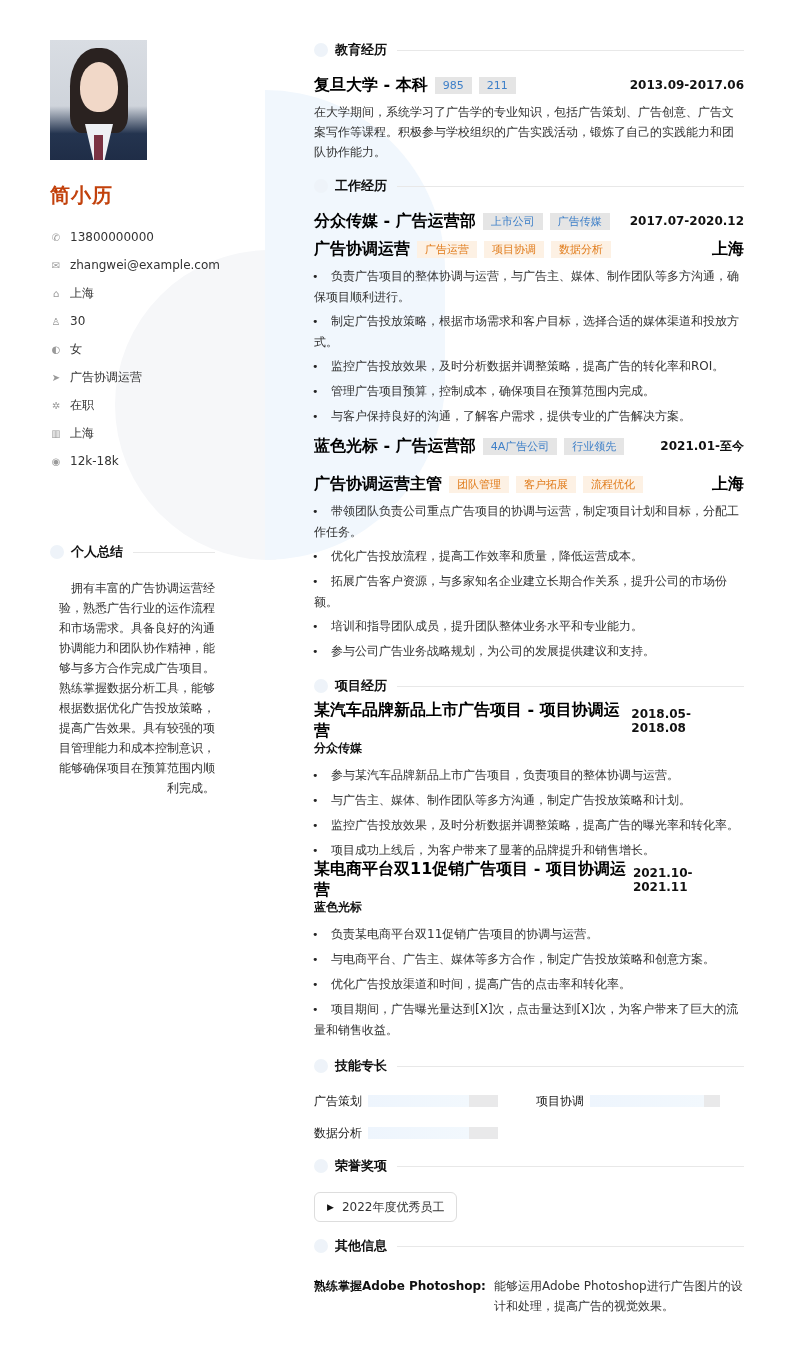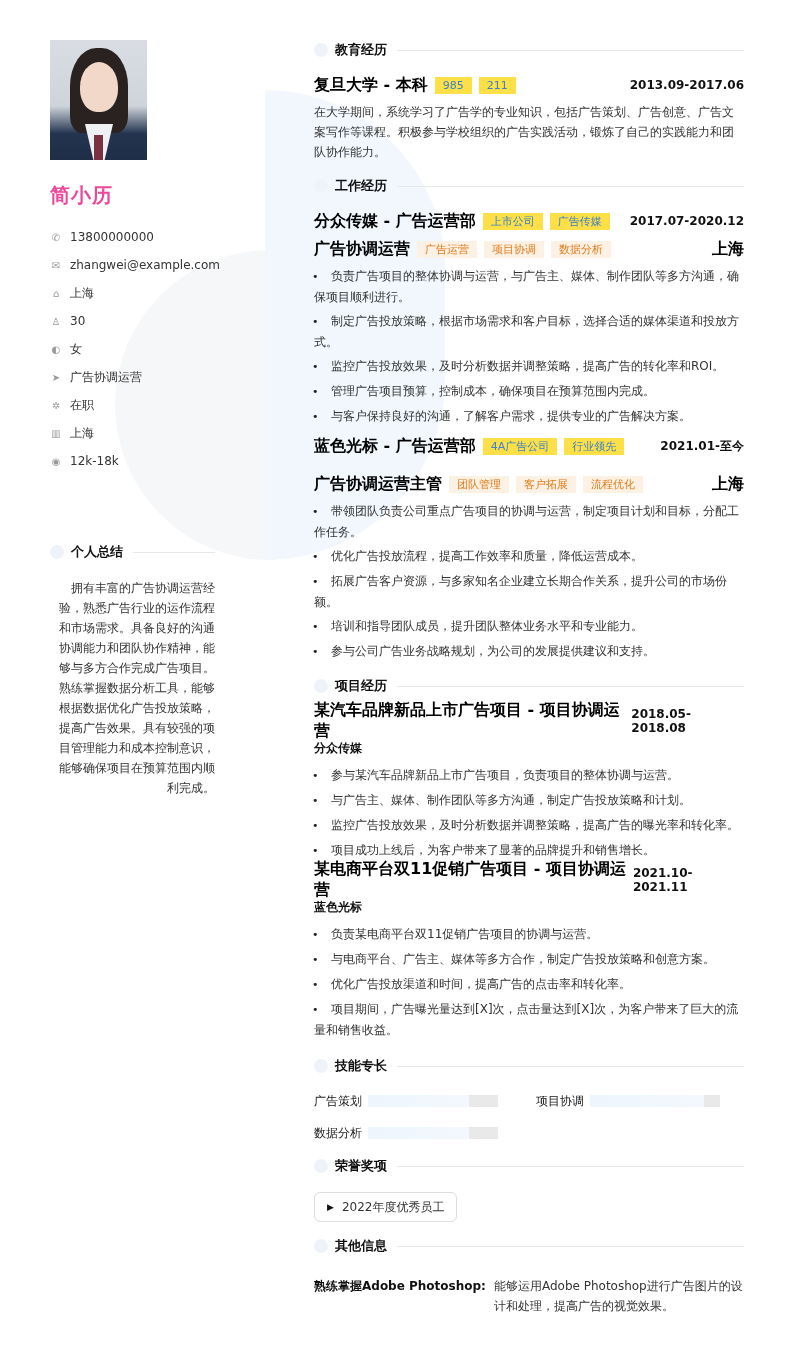--- a/index.html
+++ b/index.html
@@ -9,40 +9,40 @@
   .wm { position: absolute; pointer-events: none; z-index: 0; }
   .wm-gray { left: 115px; top: 250px; width: 310px; height: 310px; border-radius: 50%; background: #f6f7f9; clip-path: inset(0 48% 0 0); }
   .wm-blue-bar { left: 265px; top: 90px; width: 180px; height: 470px; background: #f1f7fd; border-radius: 0 240px 240px 0; }
 
   .sidebar { position: absolute; left: 50px; top: 40px; width: 170px; z-index: 1; }
   .photo { width: 97px; height: 120px; background: linear-gradient(180deg,#d9dde3 0%,#cfd4db 55%,#24344f 78%,#1f2d47 100%); position: relative; overflow: hidden; }
   .photo .face { position: absolute; left: 30px; top: 22px; width: 38px; height: 50px; border-radius: 50% 50% 45% 45%; background: #f1d8c8; }
   .photo .hair { position: absolute; left: 20px; top: 8px; width: 58px; height: 85px; border-radius: 45% 45% 20% 20%; background: #2a2220; }
   .photo .collar { position: absolute; left: 35px; top: 84px; width: 28px; height: 36px; background: #eef0f4; clip-path: polygon(0 0,100% 0,70% 100%,30% 100%); }
   .photo .tie { position: absolute; left: 44px; top: 95px; width: 9px; height: 25px; background: #7a3242; }
-  .name { margin-top: 22px; font-size: 20px; font-weight: bold; color: #ec4899; letter-spacing: 1px; }
+  .name { margin-top: 22px; font-size: 20px; font-weight: bold; color: #c2410c; letter-spacing: 1px; }
   .info-list { margin-top: 14px; }
   .info-item { display: flex; align-items: center; height: 28px; font-size: 12px; color: #333; }
   .info-item .ic { width: 12px; height: 12px; margin-right: 8px; color: #999; font-size: 10px; display: flex; align-items: center; justify-content: center; }
 
   .sec-head { display: flex; align-items: center; height: 20px; }
   .sec-head .dot { width: 14px; height: 14px; border-radius: 50%; background: #eef3f9; margin-right: 7px; }
   .sec-head .title { font-size: 13px; font-weight: bold; color: #111; white-space: nowrap; }
   .sec-head .line { flex: 1; height: 1px; background: #e8e8e8; margin-left: 10px; }
 
   .summary { position: absolute; left: 50px; top: 542px; width: 165px; z-index: 1; text-align: right; }
   .summary p { margin-top: 16px; font-size: 12px; line-height: 20px; color: #333; }
 
   .main { position: absolute; left: 314px; top: 40px; width: 430px; z-index: 1; }
   .section { margin-bottom: 14px; }
   .row { display: flex; align-items: center; justify-content: space-between; height: 18px; }
   .row .left { display: flex; align-items: center; }
   .b { font-weight: bold; font-size: 16px; color: #000000; }
   .tag { display: inline-block; font-size: 11px; padding: 1px 8px; margin-left: 7px; line-height: 15px; }
-  .tag.blue { background: #fde047; color: #3d7fc8; }
+  .tag.blue { background: #e5e5e5; color: #3d7fc8; }
   .tag.orange { background: #fdf1e4; color: #e07b1a; }
   .date { font-weight: bold; font-size: 12px; color: #111; }
   .sub { font-weight: bold; font-size: 12px; color: #111; margin-top: 10px; }
   .desc { font-size: 12px; line-height: 20px; color: #333; margin-top: 8px; }
   ul.bul { list-style: none; margin-top: 8px; }
   ul.bul li { font-size: 12px; line-height: 20px; color: #333; margin-bottom: 4px; text-indent: -1px; }
   ul.bul li::before { content: "•"; display: inline-block; width: 18px; color: #222; font-size: 11px; }
   .job { margin-top: 14px; }
 
   .skills { margin-top: 16px; display: grid; grid-template-columns: 222px 208px; row-gap: 14px; }

